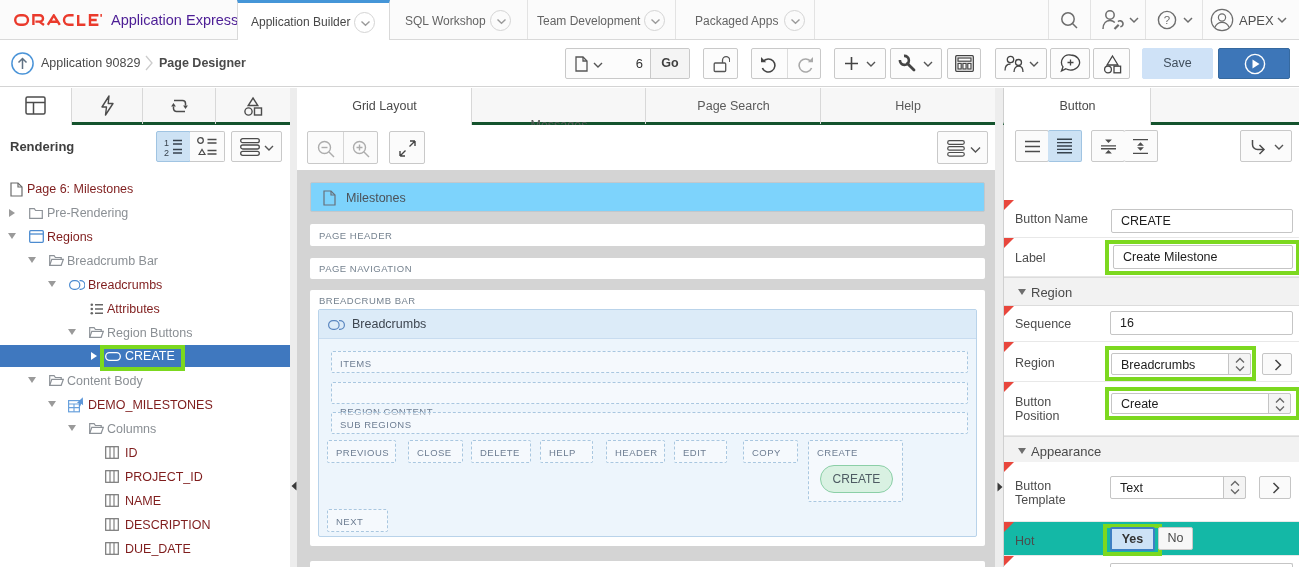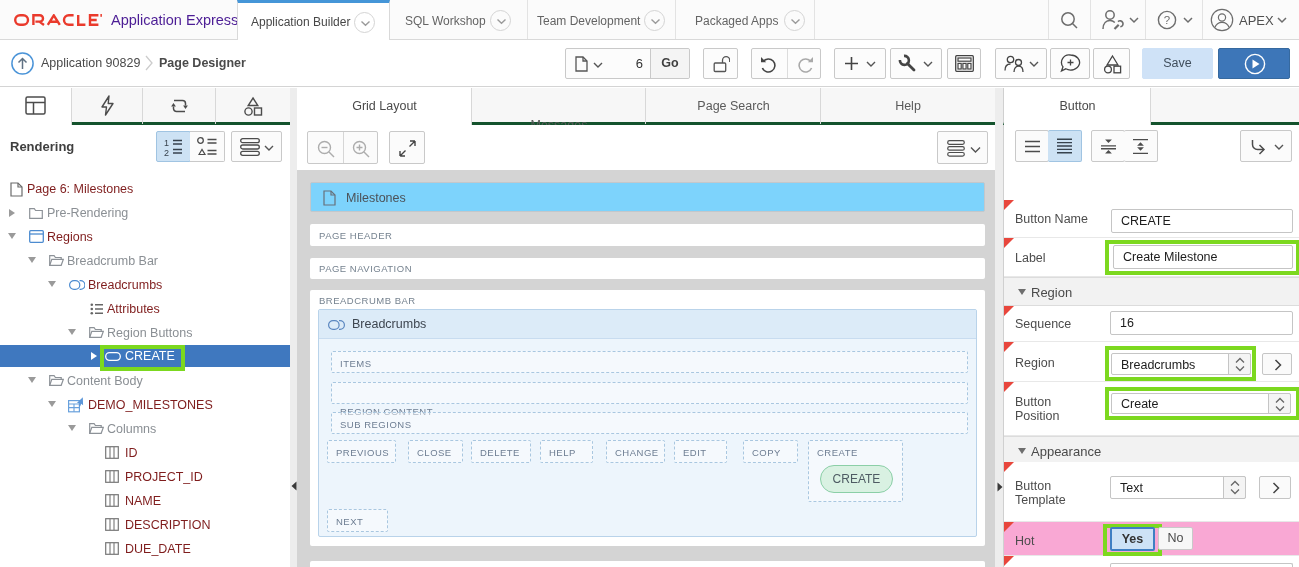--- a/index.html
+++ b/index.html
@@ -549,21 +549,21 @@
         <div class="dashbox" style="left:89px;top:130px;width:55px;height:23px;">
               <span class="clab" style="top:6px;">CLOSE</span>
             </div>
         <div class="dashbox" style="left:152px;top:130px;width:60px;height:23px;">
               <span class="clab" style="top:6px;">DELETE</span>
             </div>
         <div class="dashbox" style="left:221px;top:130px;width:53px;height:23px;">
               <span class="clab" style="top:6px;">HELP</span>
             </div>
         <div class="dashbox" style="left:287px;top:130px;width:59px;height:23px;">
-              <span class="clab" style="top:6px;">CHANGE</span>
+              <span class="clab" style="top:6px;">HEADER</span>
             </div>
         <div class="dashbox" style="left:355px;top:130px;width:53px;height:23px;">
               <span class="clab" style="top:6px;">EDIT</span>
             </div>
         <div class="dashbox" style="left:424px;top:130px;width:55px;height:23px;">
               <span class="clab" style="top:6px;">COPY</span>
             </div>
         <div class="dashbox" style="left:489px;top:130px;width:95px;height:62px;">
           <span class="clab" style="top:6px;">CREATE</span>
           <div style="position:absolute;left:11px;top:24px;width:73px;height:28px;background:#d9f1e2;border:1px solid #8bcfa7;border-radius:14px;text-align:center;line-height:26px;font-size:12px;color:#4e5b63;">CREATE</div>
@@ -695,21 +695,21 @@
                 <path d="M2 5.5 L6 1.5 L10 5.5 M2 9.5 L6 13.5 L10 9.5" fill="none" stroke="#666" stroke-width="1.3"></path>
               </svg>
             </div>
       </div>
       <div class="gobtn" style="left:255px;top:14px;width:32px;height:23px;">
             <svg style="position:absolute;left:12px;top:5px;" width="8" height="12" viewBox="0 0 8 12">
               <path d="M1.5 1 L6.5 6 L1.5 11" fill="none" stroke="#444" stroke-width="1.5"></path>
             </svg>
           </div>
     </div>
-    <div class="prow" style="top:352px;height:34px;background:#f9a8d4;">
+    <div class="prow" style="top:352px;height:34px;background:#14b8a6;">
       <div class="redc"></div>
       <span class="plab" style="top:12px;">Hot</span>
       <div class="greenbox" style="left:99px;top:2px;width:59px;height:32px;"></div>
       <div style="position:absolute;left:106px;top:5px;width:45px;height:24px;background:#cde2f6;border:2px solid #3f7fc3;border-radius:2px;text-align:center;line-height:20px;font-size:12.5px;font-weight:bold;color:#333;">Yes</div>
       <div style="position:absolute;left:154px;top:5px;width:35px;height:23px;background:#f7f7f7;border:1px solid #c9c9c9;border-radius:2px;text-align:center;line-height:21px;font-size:12.5px;color:#4a4a4a;">No</div>
     </div>
     <div class="prow" style="top:386px;height:11px;border-bottom:none;">
       <div class="redc"></div>
       <div class="pinput" style="left:106px;top:7px;width:183px;height:10px;border-bottom:none;"></div>
     </div>

